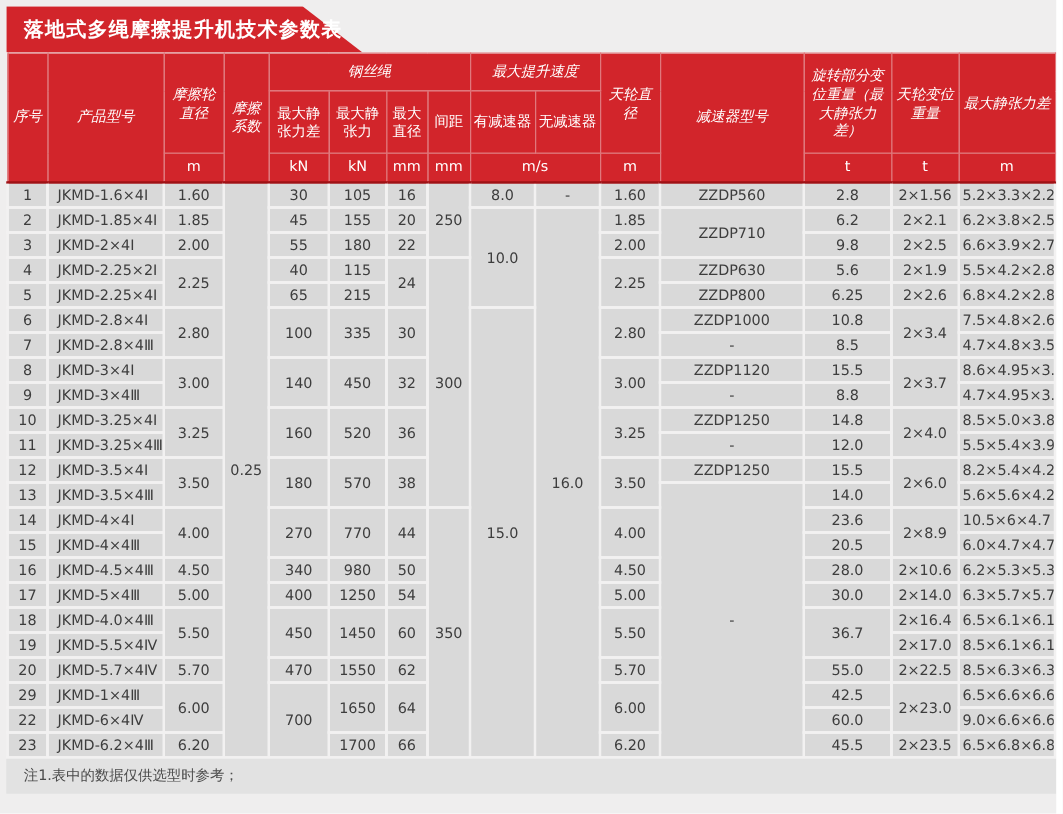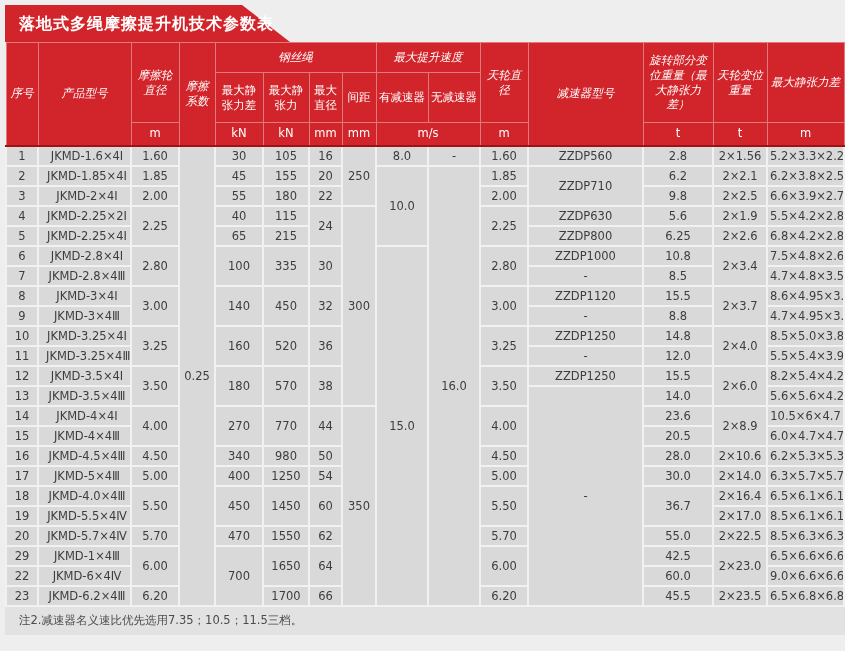--- a/index.html
+++ b/index.html
@@ -30,21 +30,21 @@
   }
   thead tr.h1 th{height:30px;font-style:italic;}
   thead tr.h2 th{height:50px;}
   thead tr.h3 th{height:23px;}
   thead tr.h3 th, thead th[rowspan="3"], thead .span-to-bottom{border-bottom:2px solid var(--red-line);}
   tbody td{
     background:var(--row); border:2px solid var(--row-border);
     color:#3d3d3d; font-size:11.5px; text-align:center; vertical-align:middle;
     height:20px; padding:0 2px; overflow:hidden; white-space:nowrap;
   }
-  tbody td.col-model{text-align:center; padding-left:7px;}
+  tbody td.col-model{text-align:left; padding-left:7px;}
   
   .notes{
     background:var(--note-bg); width:840px; margin-top:0;
     padding:5px 8px 6px 14px; font-size:11.5px; color:#4b4b4b; line-height:1.5;
   }
 </style>
 </head>
 <body>
 
 <div class="page">
@@ -356,16 +356,16 @@
           <td class="col-max_dia">66</td>
           <td class="col-sheave_dia">6.20</td>
           <td class="col-rotating_weight">45.5</td>
           <td class="col-sheave_weight">2×23.5</td>
           <td class="col-dimensions">6.5×6.8×6.8</td>
         </tr>
       </tbody>
   </table>
 
   <div class="notes">
-    <div>注2.减速器名义速比优先选用7.35；10.5；11.5三档。</div>
+    <div>注1.表中的数据仅供选型时参考；</div>
   </div>
 
 </div>
 
 </body></html>

